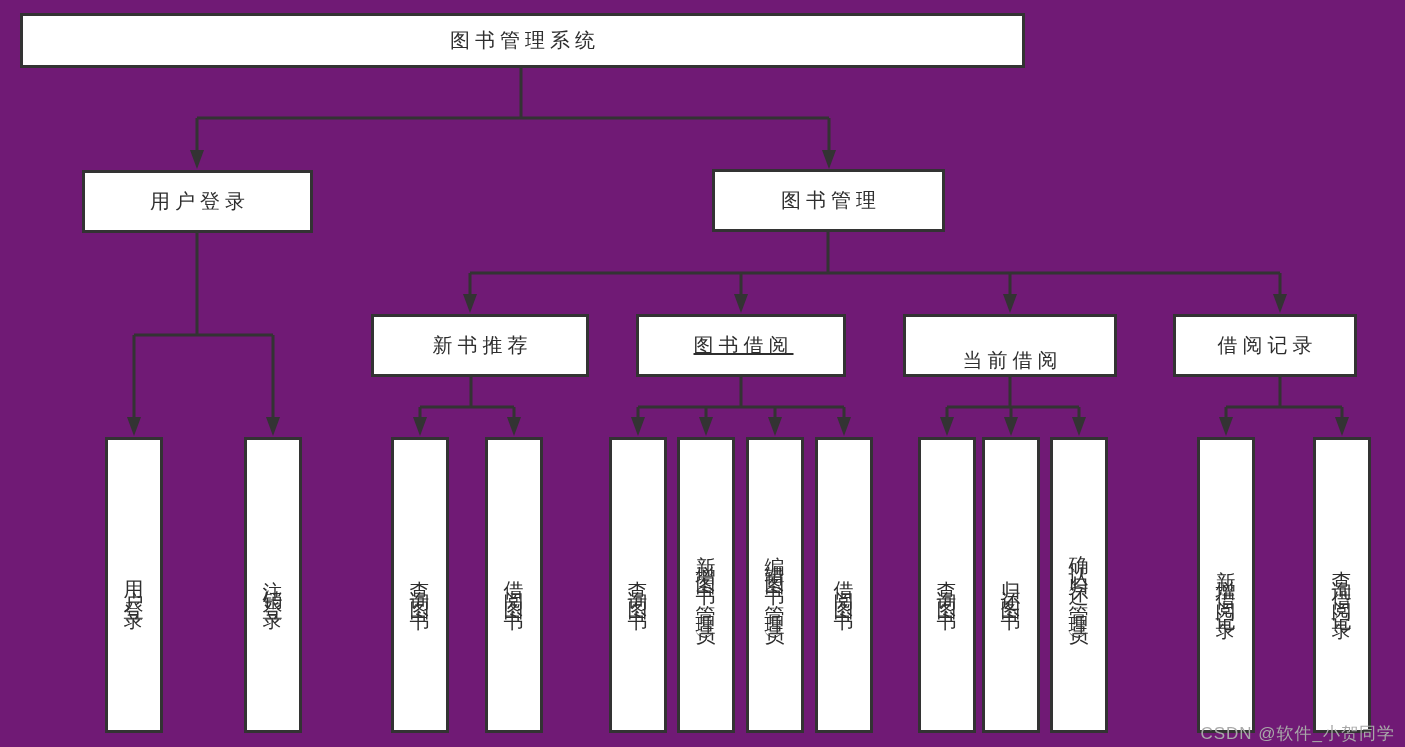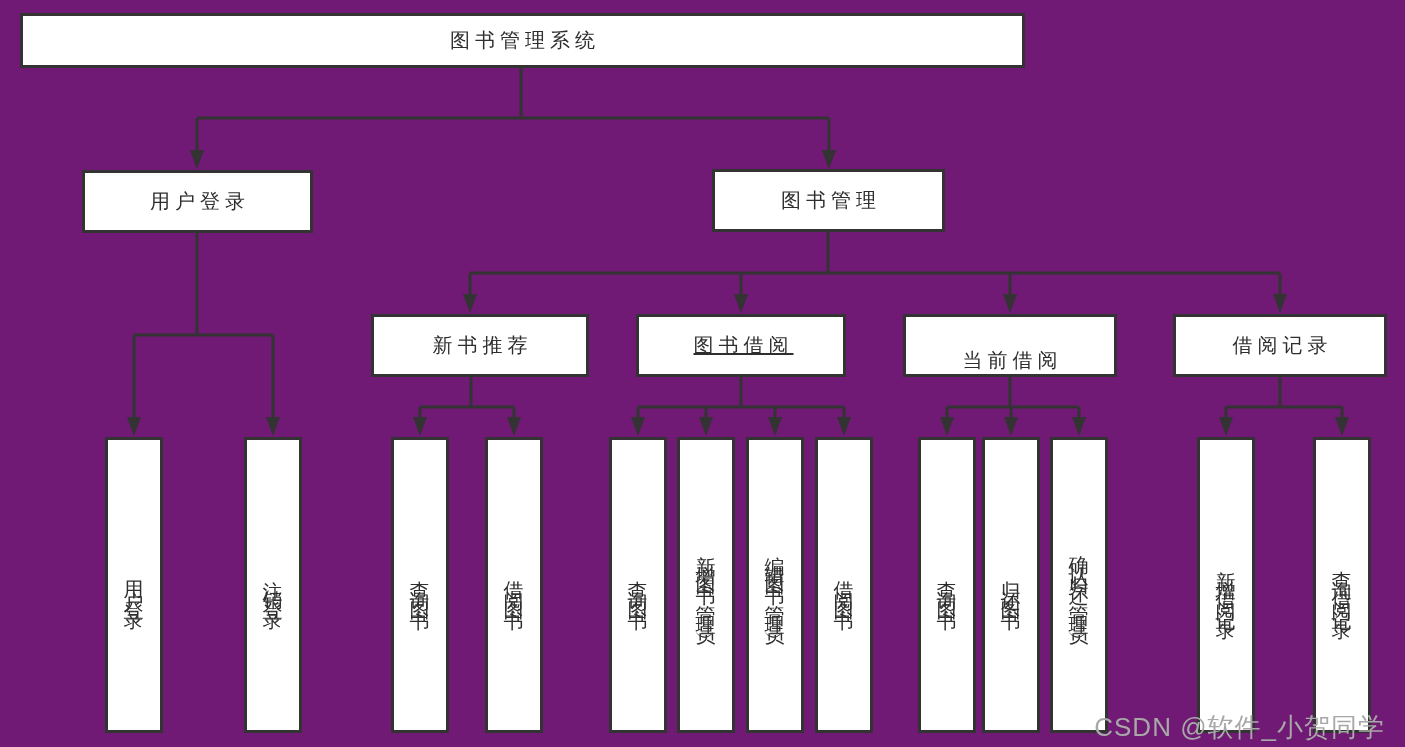--- a/index.html
+++ b/index.html
@@ -48,41 +48,41 @@
   }
   
   .n-root            { left: 20px;   top: 13px;  width: 1005px; height: 55px; }
   
   .n-user-login      { left: 82px;   top: 170px; width: 231px;  height: 63px; }
   .n-book-mgmt       { left: 712px;  top: 169px; width: 233px;  height: 63px; }
   
   .n-new-book        { left: 362px;  top: 314px; width: 218px;  height: 63px; margin-left: 9px; }
   .n-book-borrow     { left: 636px;  top: 314px; width: 210px;  height: 63px; text-decoration: underline; }
   .n-current-borrow  { left: 903px;  top: 314px; width: 214px;  height: 63px; align-items: flex-end; }
-  .n-borrow-record   { left: 1173px; top: 314px; width: 214px;  height: 63px; }
+  .n-borrow-record   { left: 1173px; top: 314px; width: 184px;  height: 63px; }
   
   .leaf { top: 437px; width: 58px; height: 296px; }
   .l-1  { left: 105px;  }
   .l-2  { left: 244px;  }
   .l-3  { left: 391px;  }
   .l-4  { left: 485px;  }
   .l-5  { left: 609px;  }
   .l-6  { left: 677px;  }
   .l-7  { left: 746px;  }
   .l-8  { left: 815px;  }
   .l-9  { left: 918px;  }
   .l-10 { left: 982px;  }
   .l-11 { left: 1050px; }
   .l-12 { left: 1197px; }
   .l-13 { left: 1313px; }
   .watermark {
     position: absolute;
-    right: 20px;
+    right: 10px;
     bottom: 2px;
-    font-size: 26px;
+    font-size: 17px;
     color: #a8a8a8;
     letter-spacing: 1px;
     z-index: 3;
     white-space: nowrap;
   }
 </style>
 </head>
 <body>
 
 <div class="stage">

